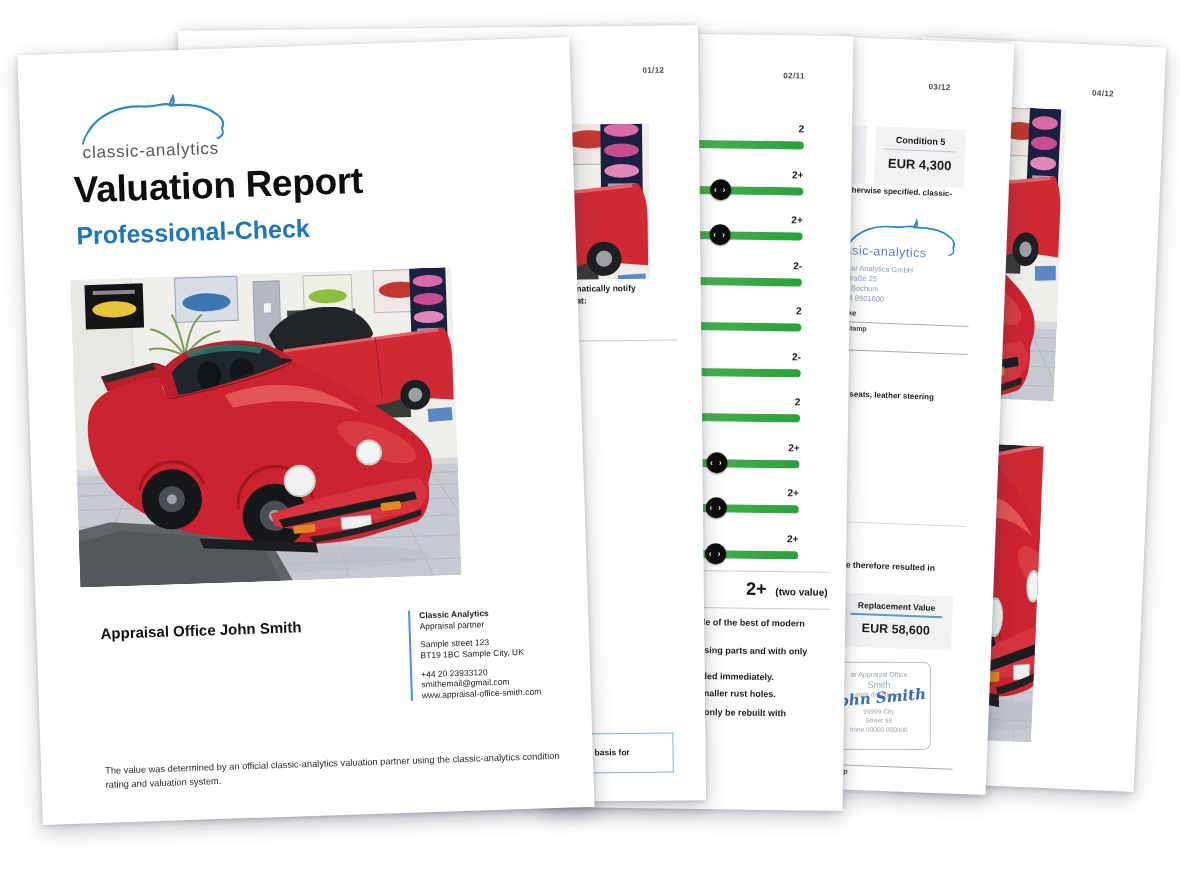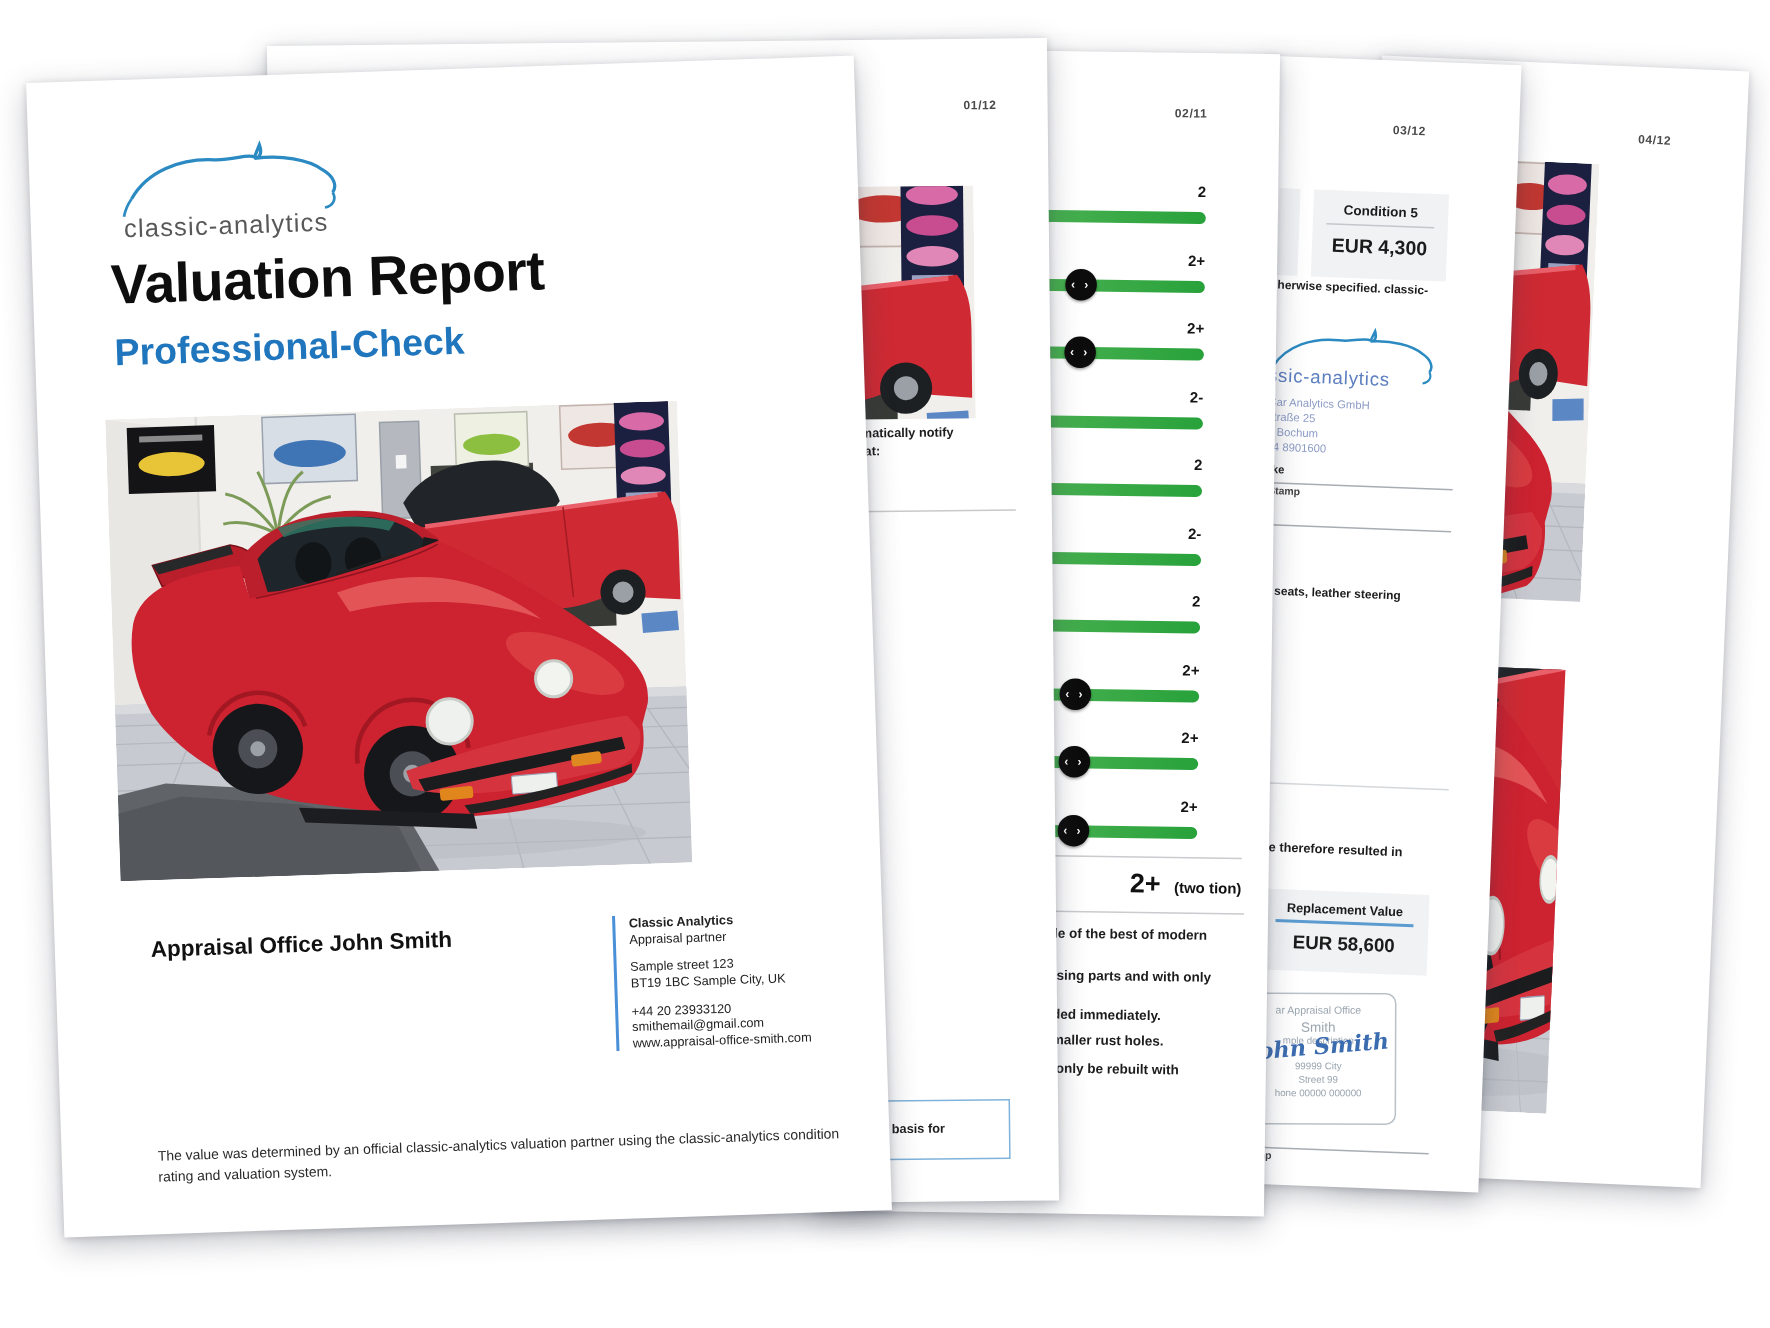--- a/index.html
+++ b/index.html
@@ -257,21 +257,21 @@
       </div>
     <div class="slider-row" style="top:498px;">
         <div class="slider-rating">2+</div>
         <div class="slider-bar">
           <div class="knob" style="left:129px;">‹ ›</div>
         </div>
       </div>
 
     <div class="divider" style="left:26px;top:536px;width:256px;"></div>
     <div class="abs" style="left:26px;top:544px;width:256px;text-align:right;">
-      <span class="sum-rating">2+</span>&nbsp;&nbsp;<span class="sum-label">(two tion)</span>
+      <span class="sum-rating">2+</span>&nbsp;&nbsp;<span class="sum-label">(two value)</span>
     </div>
     <div class="divider" style="left:26px;top:573px;width:258px;"></div>
 
     <div class="abs frag" style="left:152px;top:583px;">ple of the best of modern</div>
     <div class="abs frag" style="left:152px;top:611px;">issing parts and with only</div>
     <div class="abs frag" style="left:152px;top:637px;">eded immediately.</div>
     <div class="abs frag" style="left:152px;top:654px;">smaller rust holes.</div>
     <div class="abs frag" style="left:152px;top:673px;">n only be rebuilt with</div>
   </div>
 

